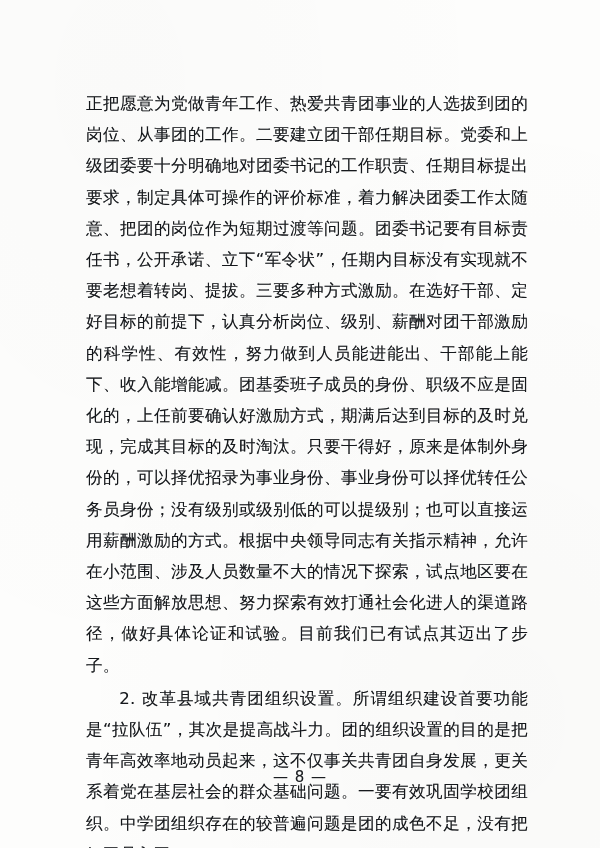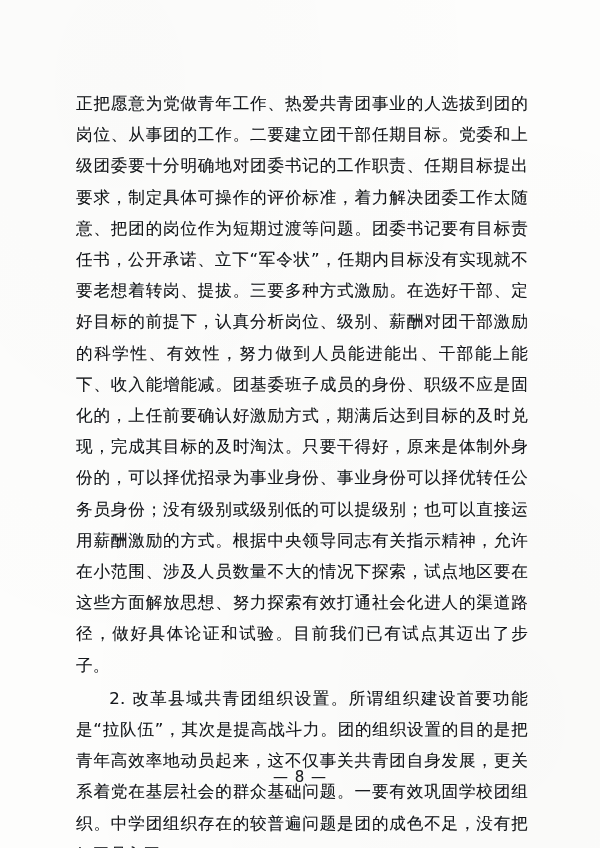--- a/index.html
+++ b/index.html
@@ -36,21 +36,21 @@
     top: 88px;
     width: 456px;
   }
   .para {
     font-size: 16.6px;
     line-height: 31.2px;
     color: #15181c;
     text-align: justify;
     text-justify: inter-ideograph;
     letter-spacing: 0.25px;
-    margin: 0 0 0 4px;
+    margin: 0 0 0 14px;
     font-family: "DejaVu Sans", sans-serif;
     font-weight: 500;
     text-shadow: 0 0 0.6px rgba(0,0,0,0.35);
   }
   .para + .para {
     margin-top: 2px;
   }
   .indent {
     text-indent: 2em;
   }

